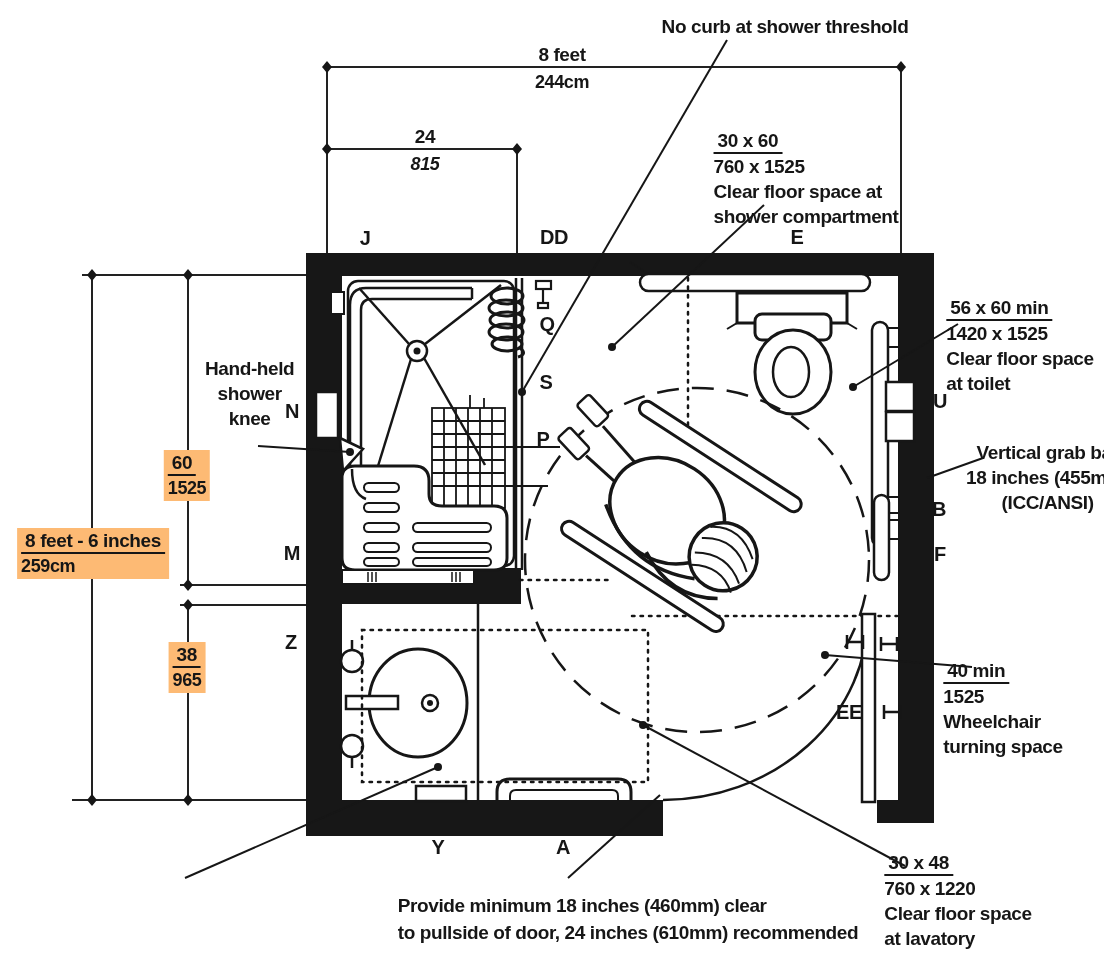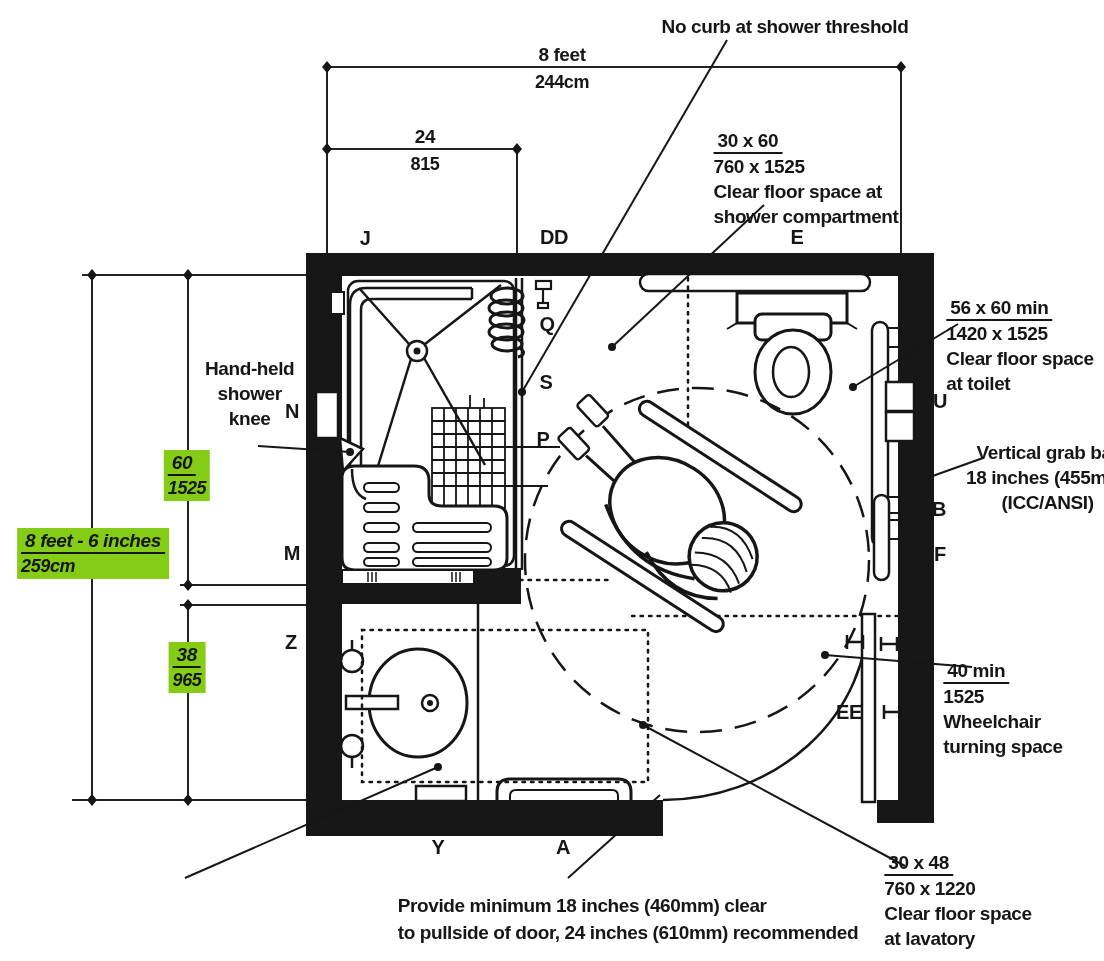--- a/index.html
+++ b/index.html
@@ -4,21 +4,21 @@
 <style>
   html,body{margin:0;padding:0;background:#fff;}
   .stage{position:relative;width:1104px;height:961px;background:#ffffff;overflow:hidden;
          font-family:"Liberation Sans",sans-serif;color:#161616;}
   svg{position:absolute;left:0;top:0;}
   .lbl{position:absolute;color:#161616;font:bold 19px/25px "Liberation Sans",sans-serif;
        letter-spacing:-0.4px;white-space:nowrap;transform:translateX(-50%);}
   .lbl.alignleft{transform:none;text-align:center;}
   .key{font-size:20px;line-height:22px;}
   .ul{border-bottom:2px solid #161616;display:inline-block;padding:0 4px 0 4px;line-height:23px;}
-  .dimlbl{background:#84cc16;padding:0 4px;font-style:italic;}
+  .dimlbl{background:#fdba74;padding:0 4px;}
   .small{font-size:18px;}
 </style>
 </head>
 <body>
 
 <div class="stage">
 
 <svg width="1104" height="961" viewBox="0 0 1104 961">
   <g stroke="#161616" fill="none" stroke-width="2">
 
@@ -249,21 +249,21 @@
             <circle cx="438" cy="767" r="4"></circle>
         <circle cx="350" cy="452" r="4"></circle>
       </g>
     </g>
   </g>
 </svg>
 
 <div class="lbl" style="left:562px;top:42px;">8 feet</div>
 <div class="lbl small" style="left:562px;top:70px;">244cm</div>
 <div class="lbl" style="left:425px;top:124px;">24</div>
-<div class="lbl small" style="left:425px;top:152px;">815</div>
+<div class="lbl small" style="left:425px;top:152px;font-style:italic;">815</div>
 
 <div class="lbl" style="left:93px;top:528px;">
   <div class="dimlbl"><span class="ul">8 feet - 6 inches</span></div>
   <div class="dimlbl small">259cm</div>
 </div>
 <div class="lbl" style="left:187px;top:450px;">
   <div class="dimlbl"><span class="ul">60</span></div>
   <div class="dimlbl small">1525</div>
 </div>
 <div class="lbl" style="left:187px;top:642px;">

